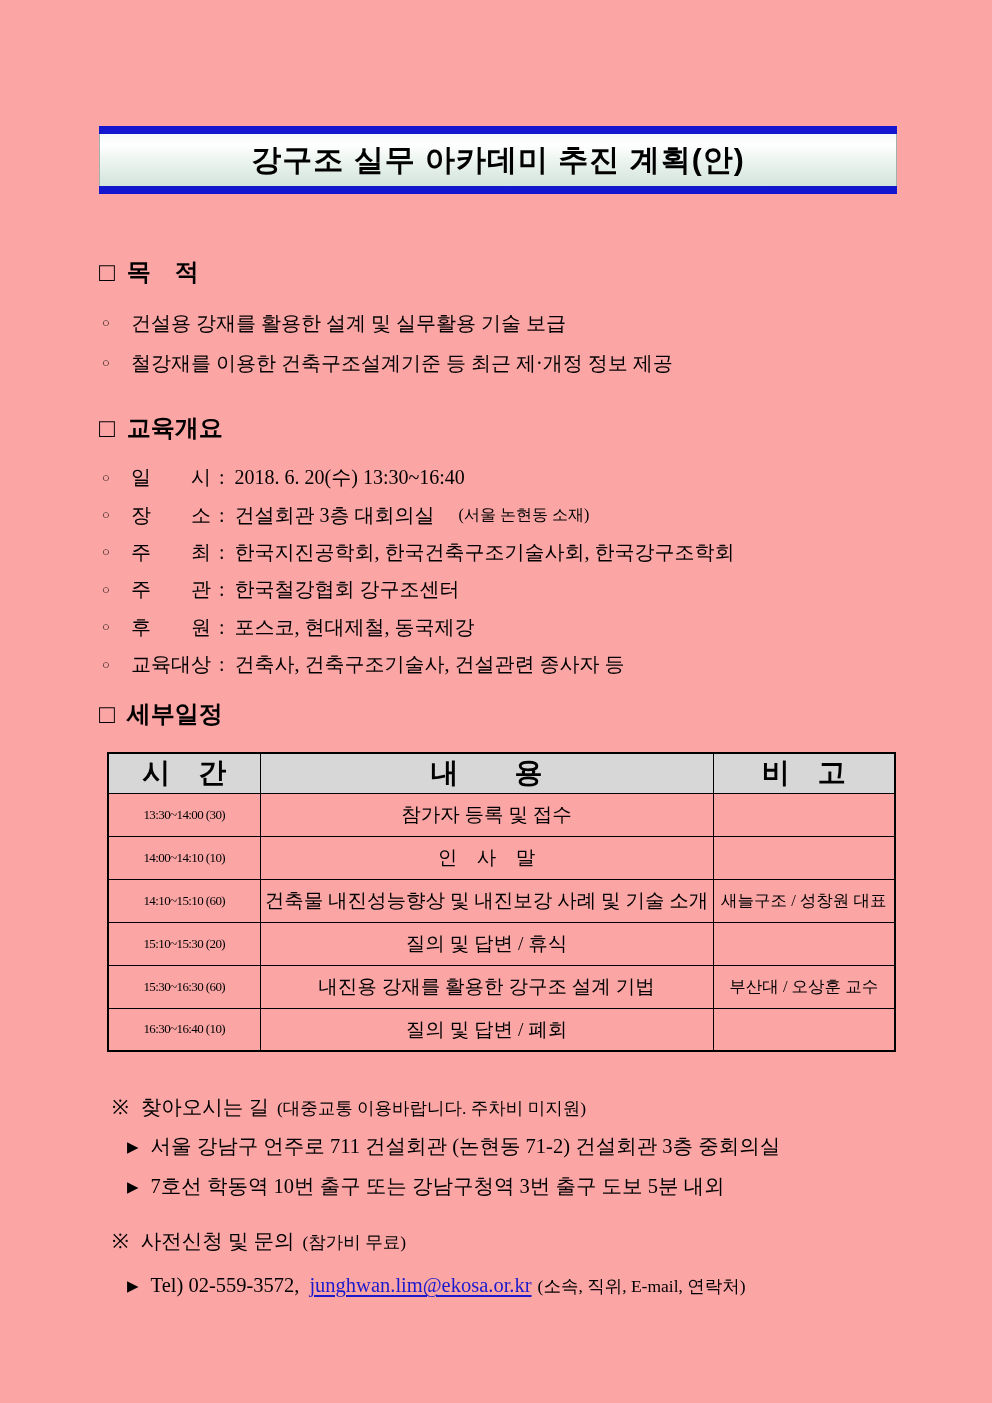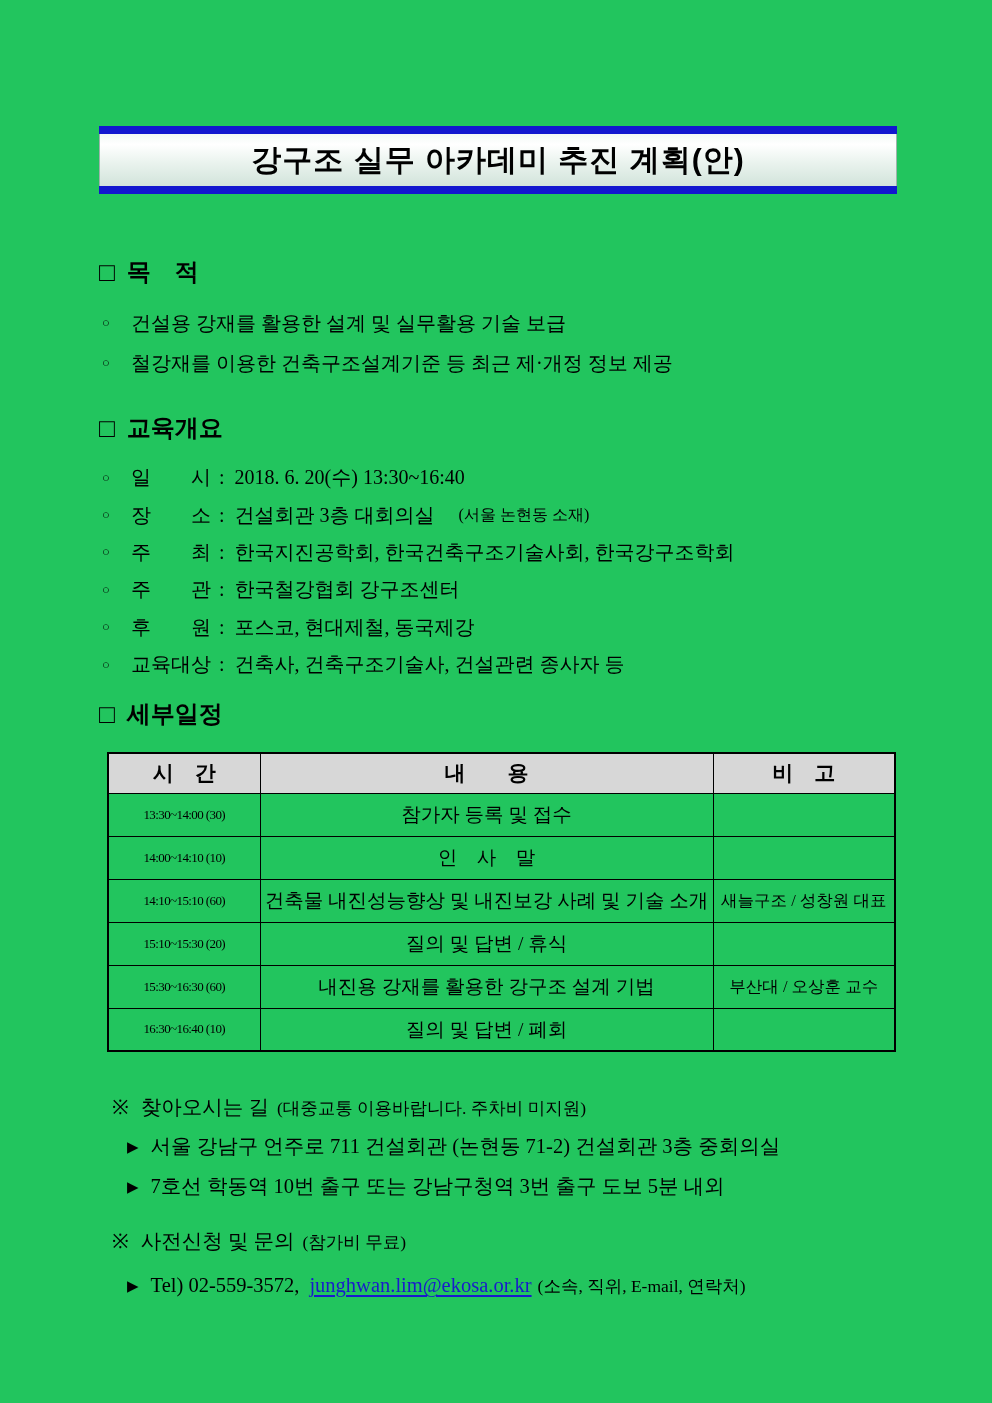--- a/index.html
+++ b/index.html
@@ -1,18 +1,18 @@
 <!DOCTYPE html>
 <html><head>
 <meta charset="utf-8">
 <style>
   * { margin:0; padding:0; box-sizing:border-box; }
   html,body { background:#ffffff; }
   .page {
-    position:relative; width:992px; height:1403px; background:#22c55e;
+    position:relative; width:992px; height:1403px; background:#fca5a5;
     font-family:"Liberation Serif","DejaVu Serif",serif; color:#000;
     overflow:hidden;
   }
 
   
   .banner { position:absolute; left:99px; top:126px; width:798px; }
   .banner-bar { height:8px; background:#1217CF; }
   .banner-body {
     height:52px;
     border-left:1px solid #9fb3ac; border-right:1px solid #9fb3ac;
@@ -51,21 +51,21 @@
 
   
   .sched {
     margin:22px 0 0 8px; width:789px;
     border-collapse:collapse; border:2px solid #000; table-layout:fixed;
   }
   .sched col.c-time   { width:152px; }
   .sched col.c-remark { width:182px; }
   .sched th {
     height:40px; background:#d7d7d7; border:1px solid #000;
-    font-size:21px; font-weight:700; white-space:pre;
+    font-size:28px; font-weight:700; white-space:pre;
   }
   .sched td { height:43px; border:1px solid #000; text-align:center; vertical-align:middle; }
   .td-time    { font-size:13px; letter-spacing:-0.6px; white-space:nowrap; }
   .td-content { font-size:19.5px; white-space:pre;margin-left:44px; }
   .td-remark  { font-size:16.5px; white-space:nowrap; }
 
   
   .note-head { display:flex; align-items:baseline; font-size:20.5px; line-height:30px; padding-left:13px; white-space:pre; }
   .ref { margin-right:12px; font-size:20px; }
   .paren { font-size:17.5px; margin-left:8px; }

